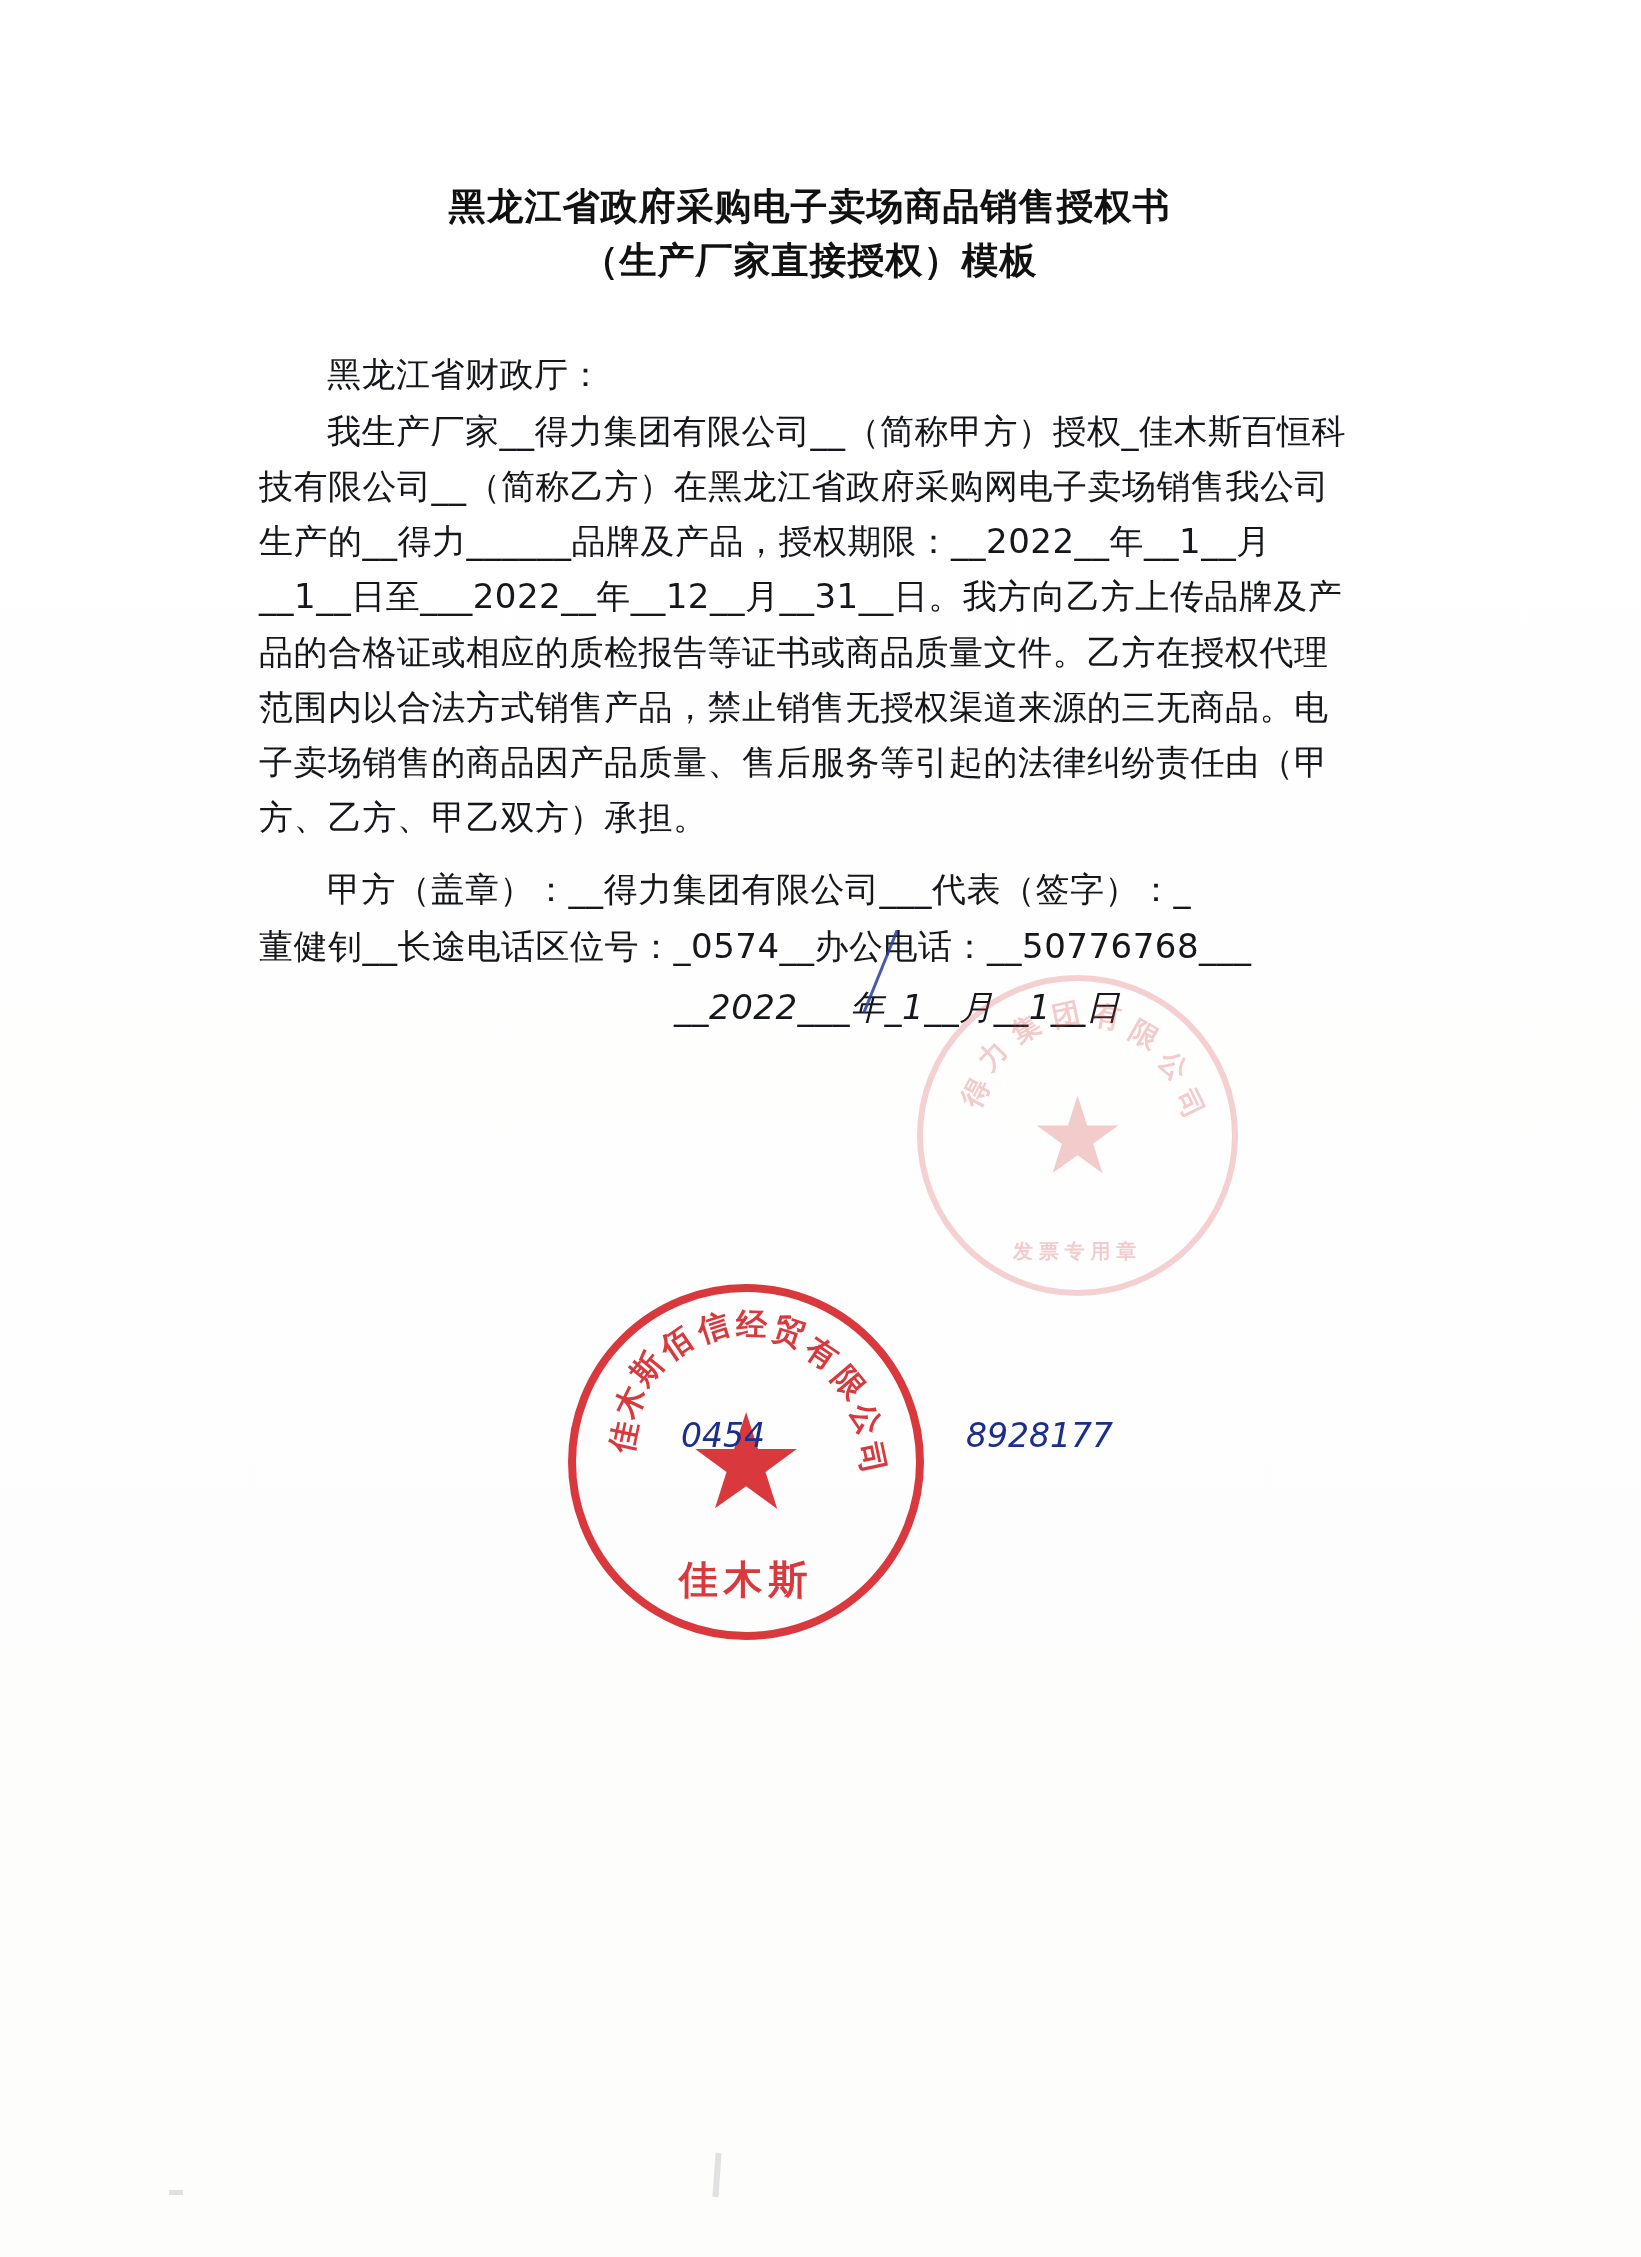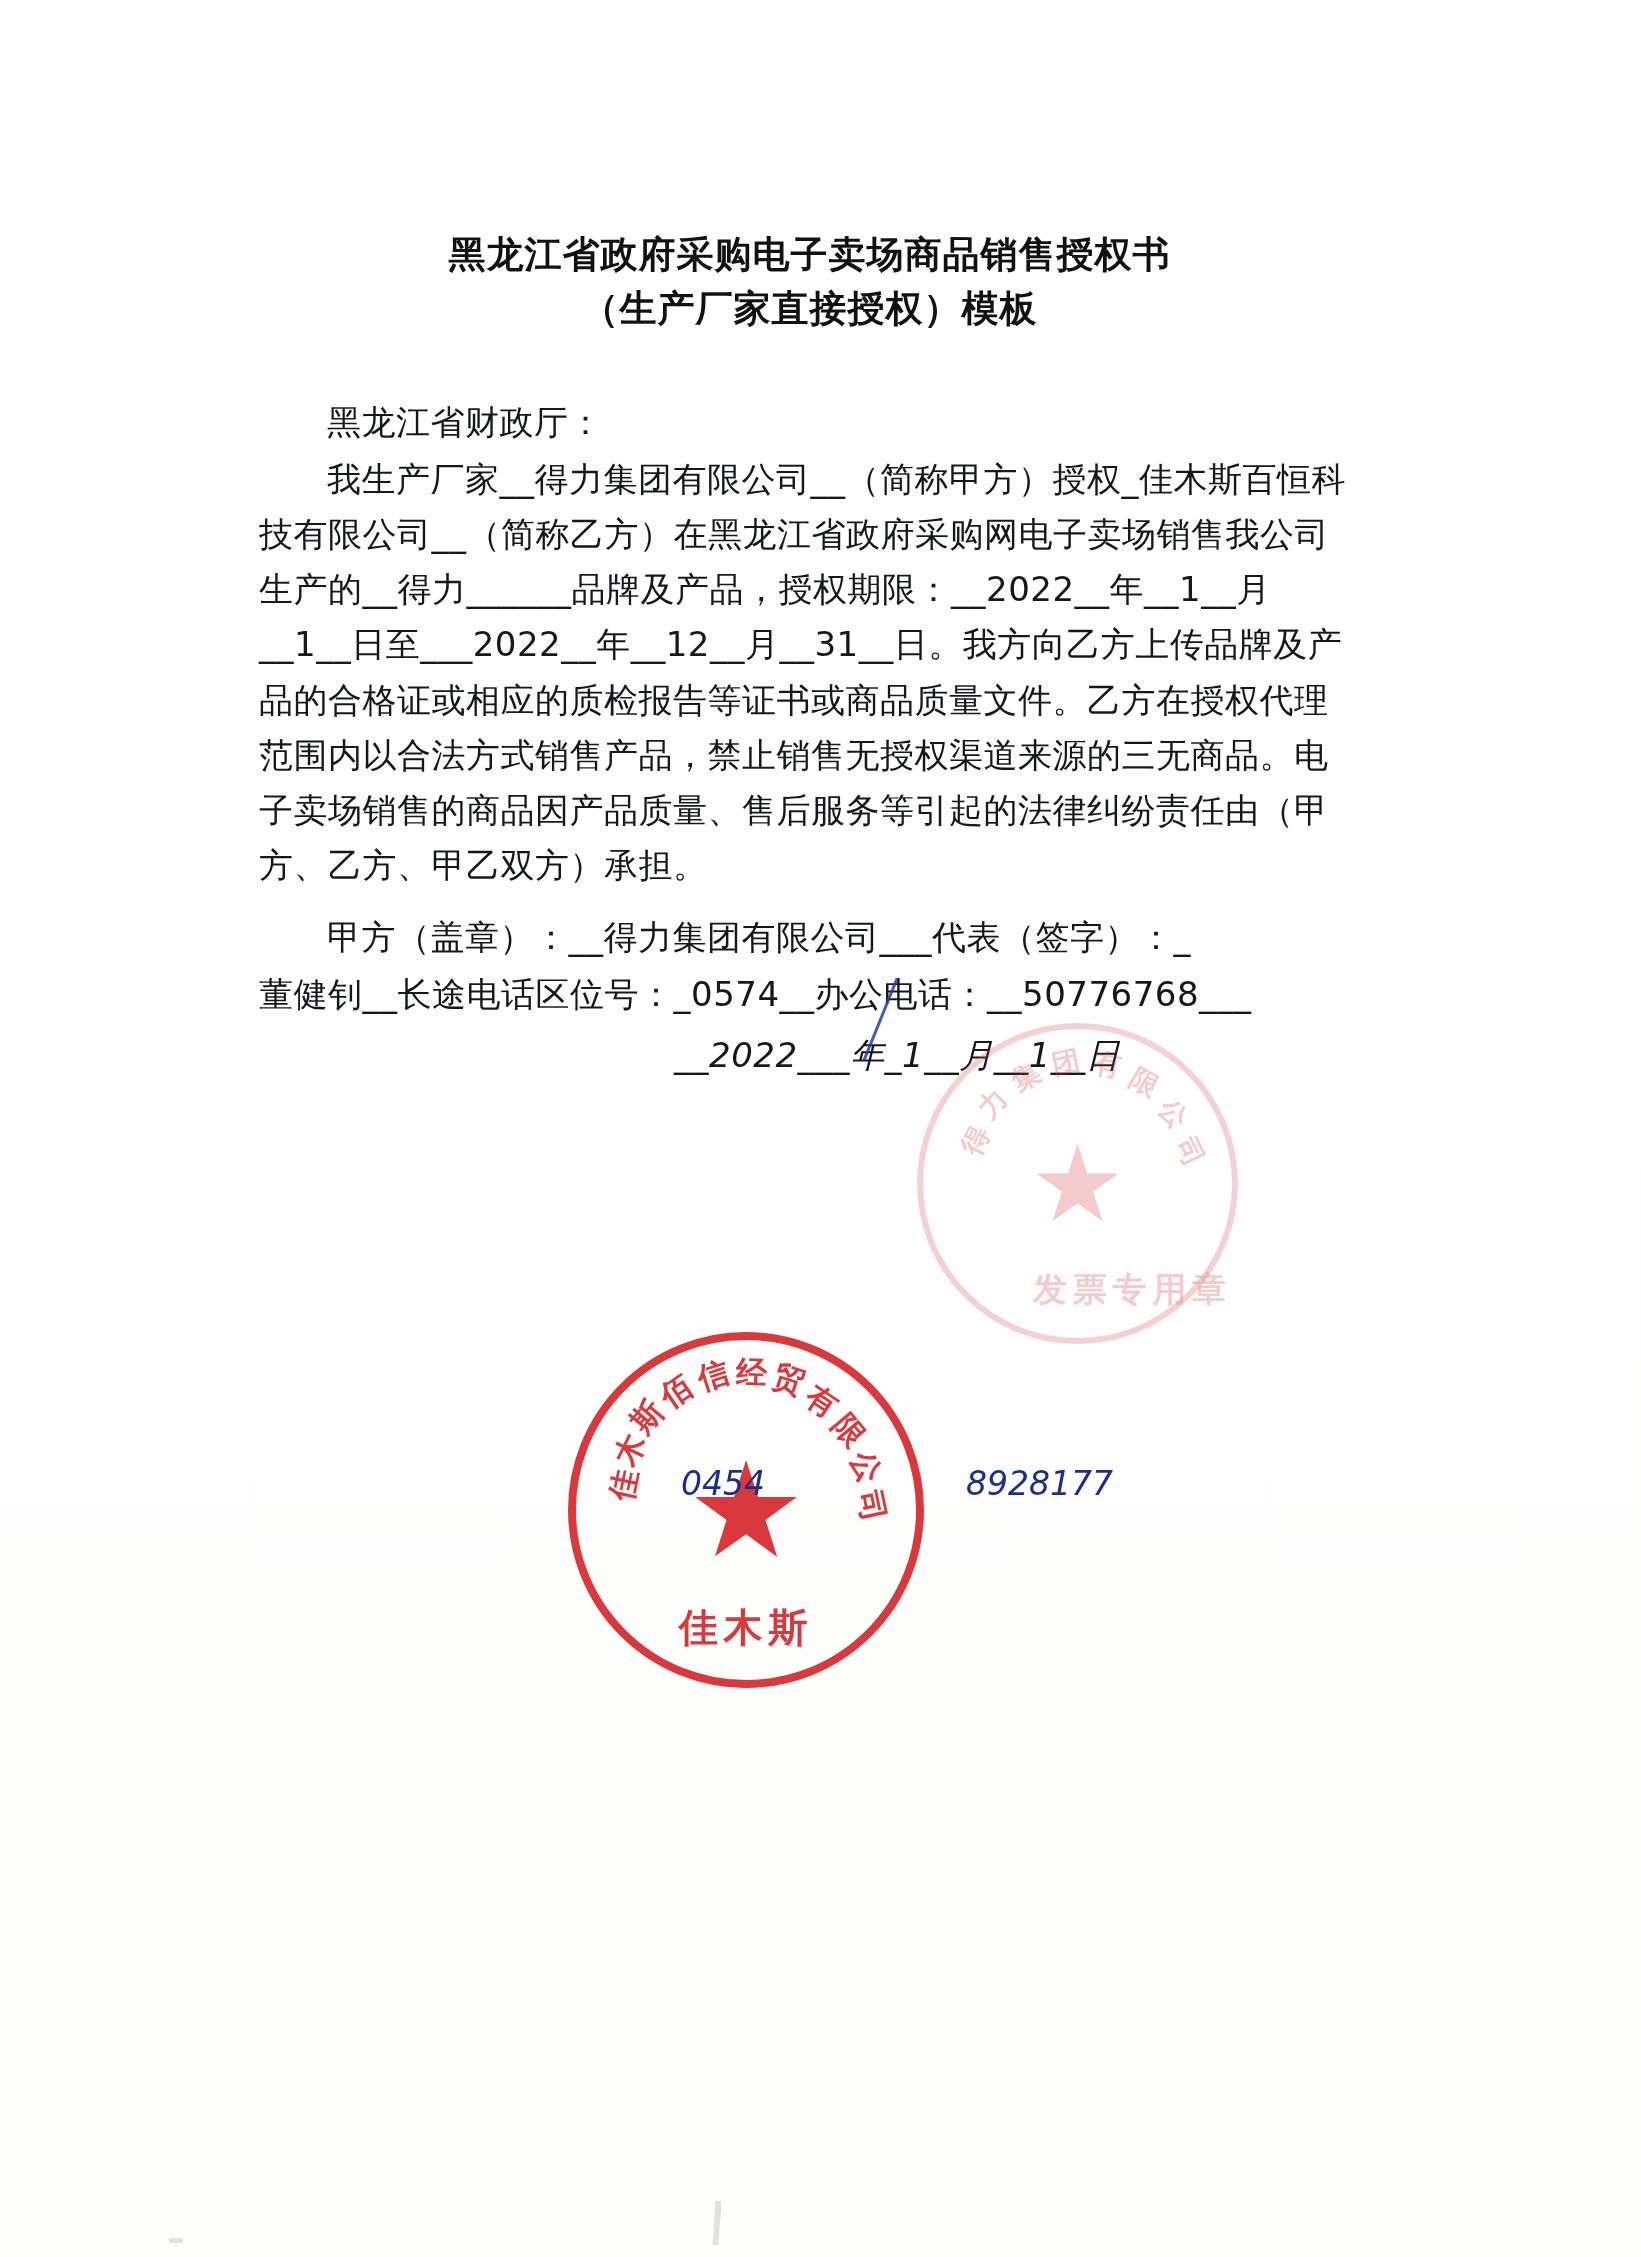--- a/index.html
+++ b/index.html
@@ -12,21 +12,20 @@
     height: 2257px;
     position: relative;
     font-family: "Liberation Serif", "DejaVu Serif", serif;
     color: #1a1a1a;
     overflow: hidden;
   }
   .page {
     position: absolute;
     inset: 0;
     background: #bef264;
-    margin-top: 48px;
   }
   
   .paper-tint {
     position: absolute;
     inset: 0;
     background: linear-gradient(180deg, #ffffff 0%, #fefefe 40%, #fdfdfc 100%);
     pointer-events: none;
   }
 
   .doc {
@@ -145,22 +144,21 @@
     width: 100%;
     text-align: center;
     font-family: "DejaVu Sans", "Liberation Sans", sans-serif;
     font-weight: bold;
     color: #d6292d;
     font-size: 39px;
     letter-spacing: 5.8px;
   }
   .seal-a .seal-bottom {
     color: rgba(214, 70, 72, 0.5);
-    font-size: 34px;
-    text-align: right;
+    font-size: 20px;
   }
 
   
   .ink {
     position: absolute;
     color: #1b2f8a;
     font-family: "DejaVu Sans", "Liberation Sans", sans-serif;
     font-style: italic;
     font-size: 33px;
     white-space: nowrap;

